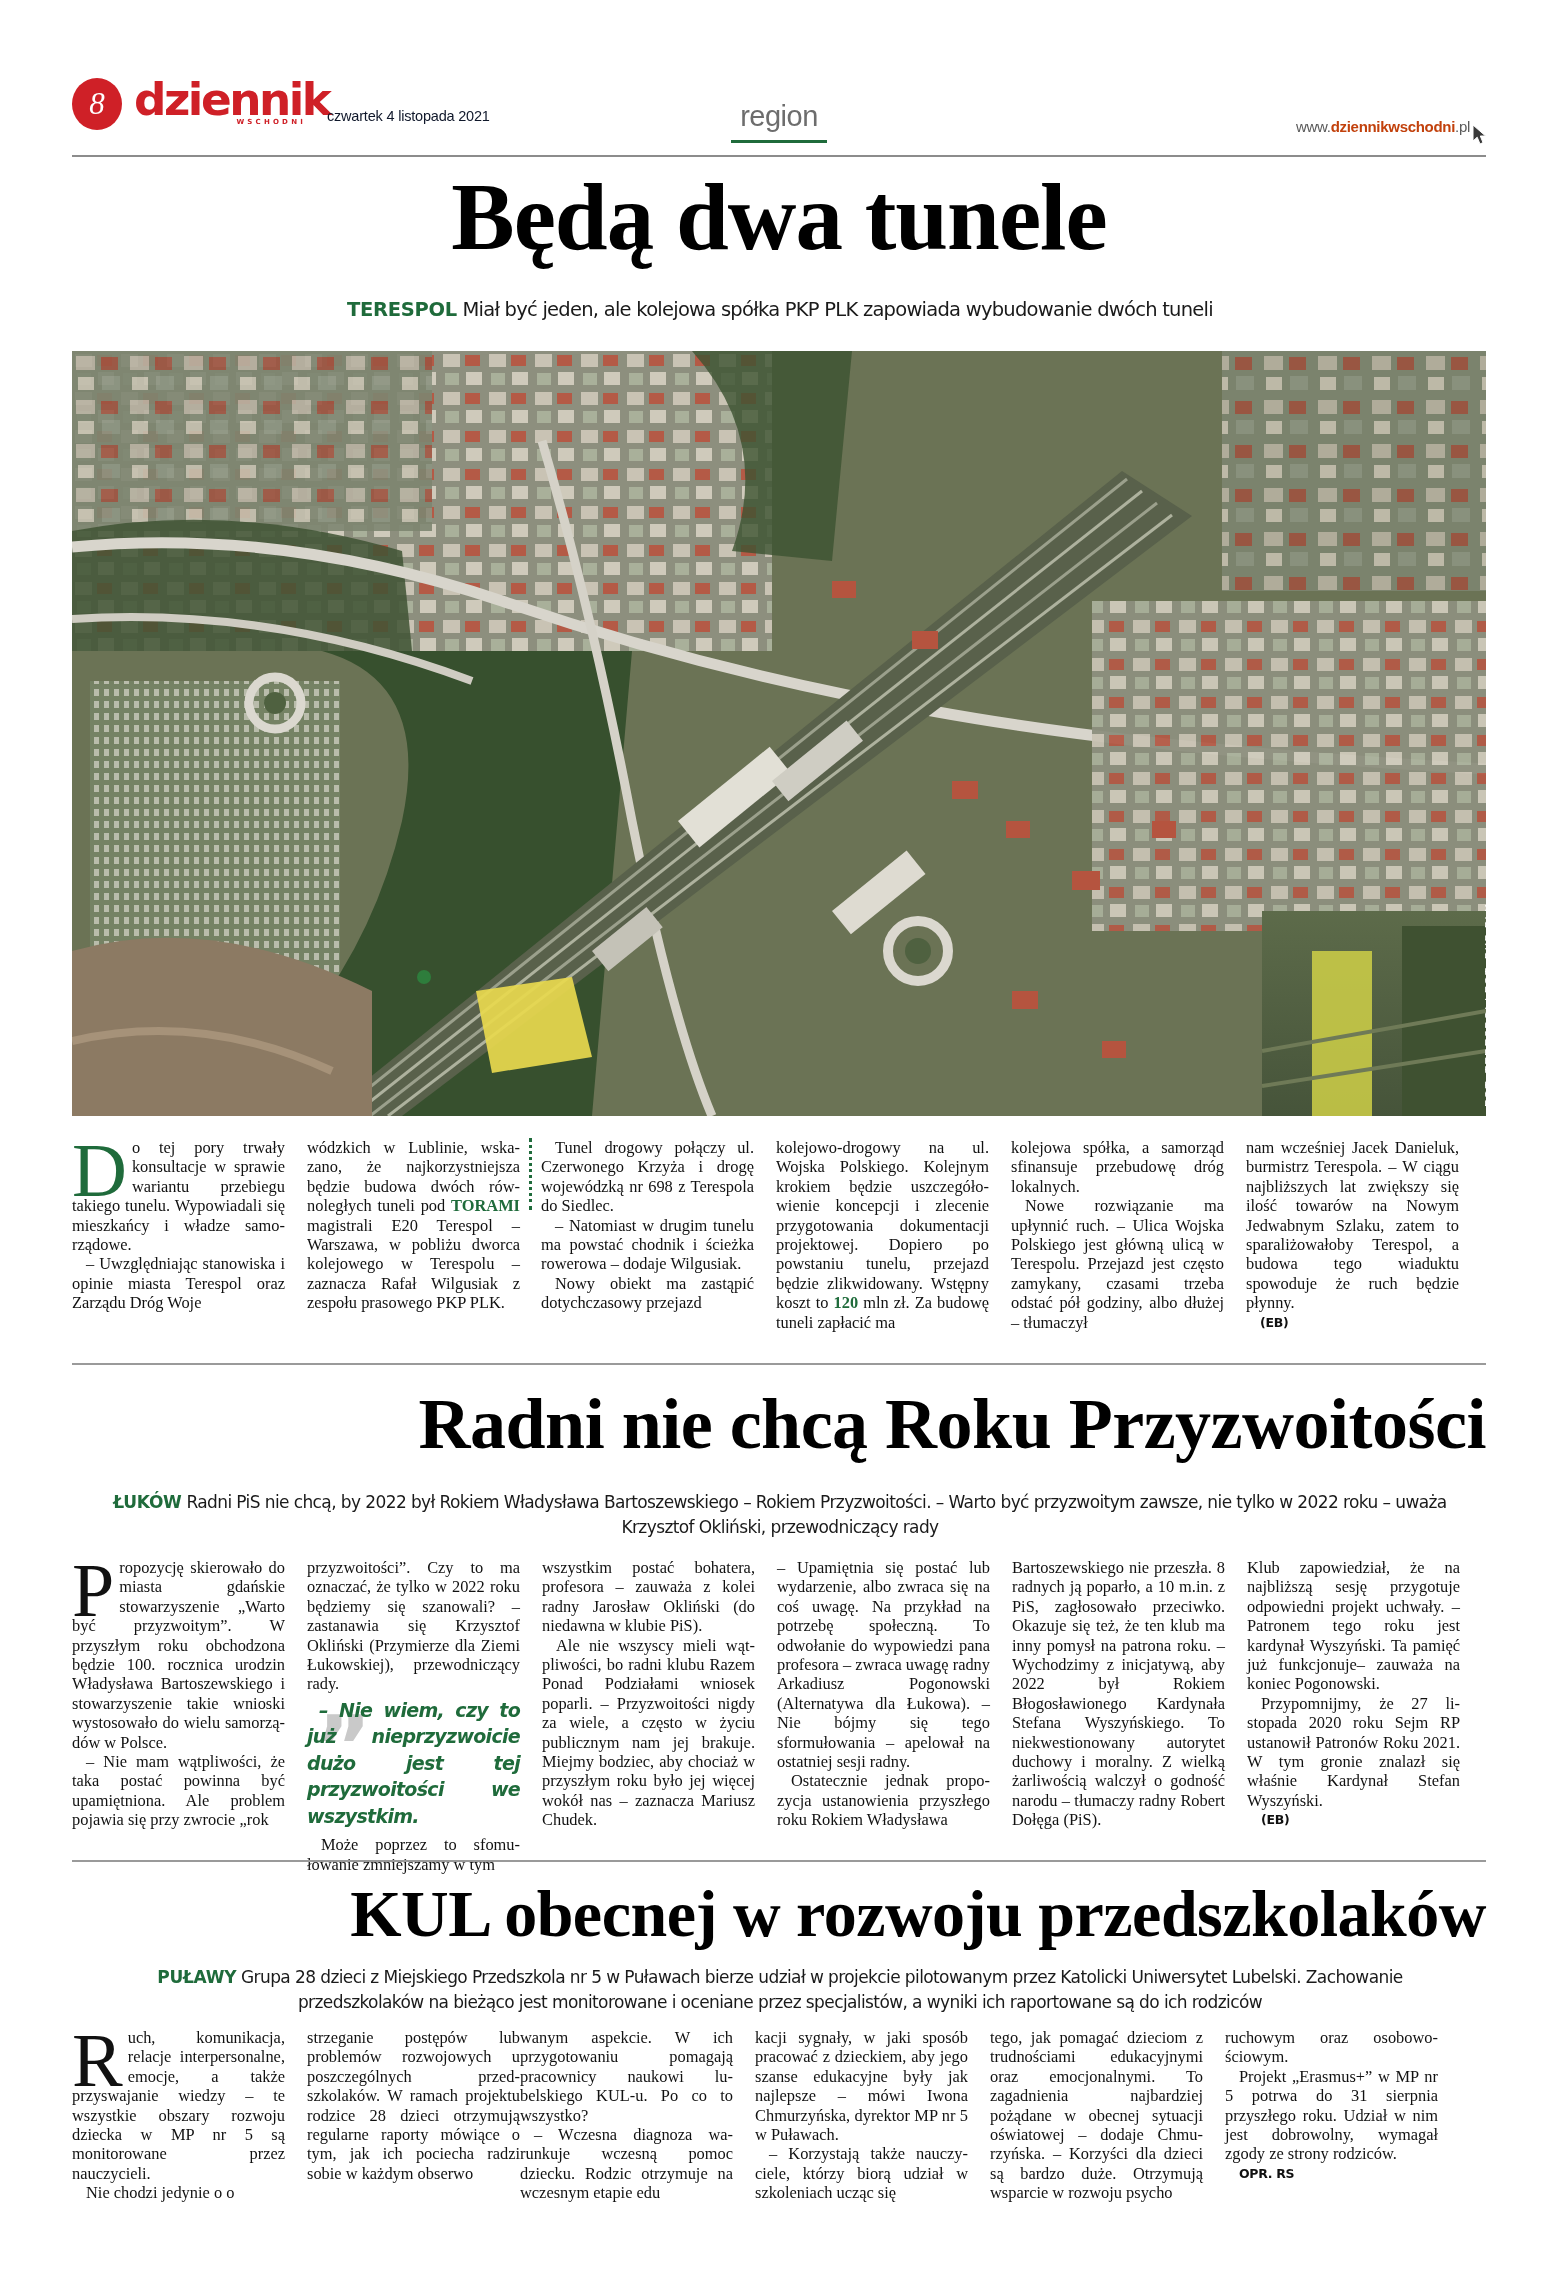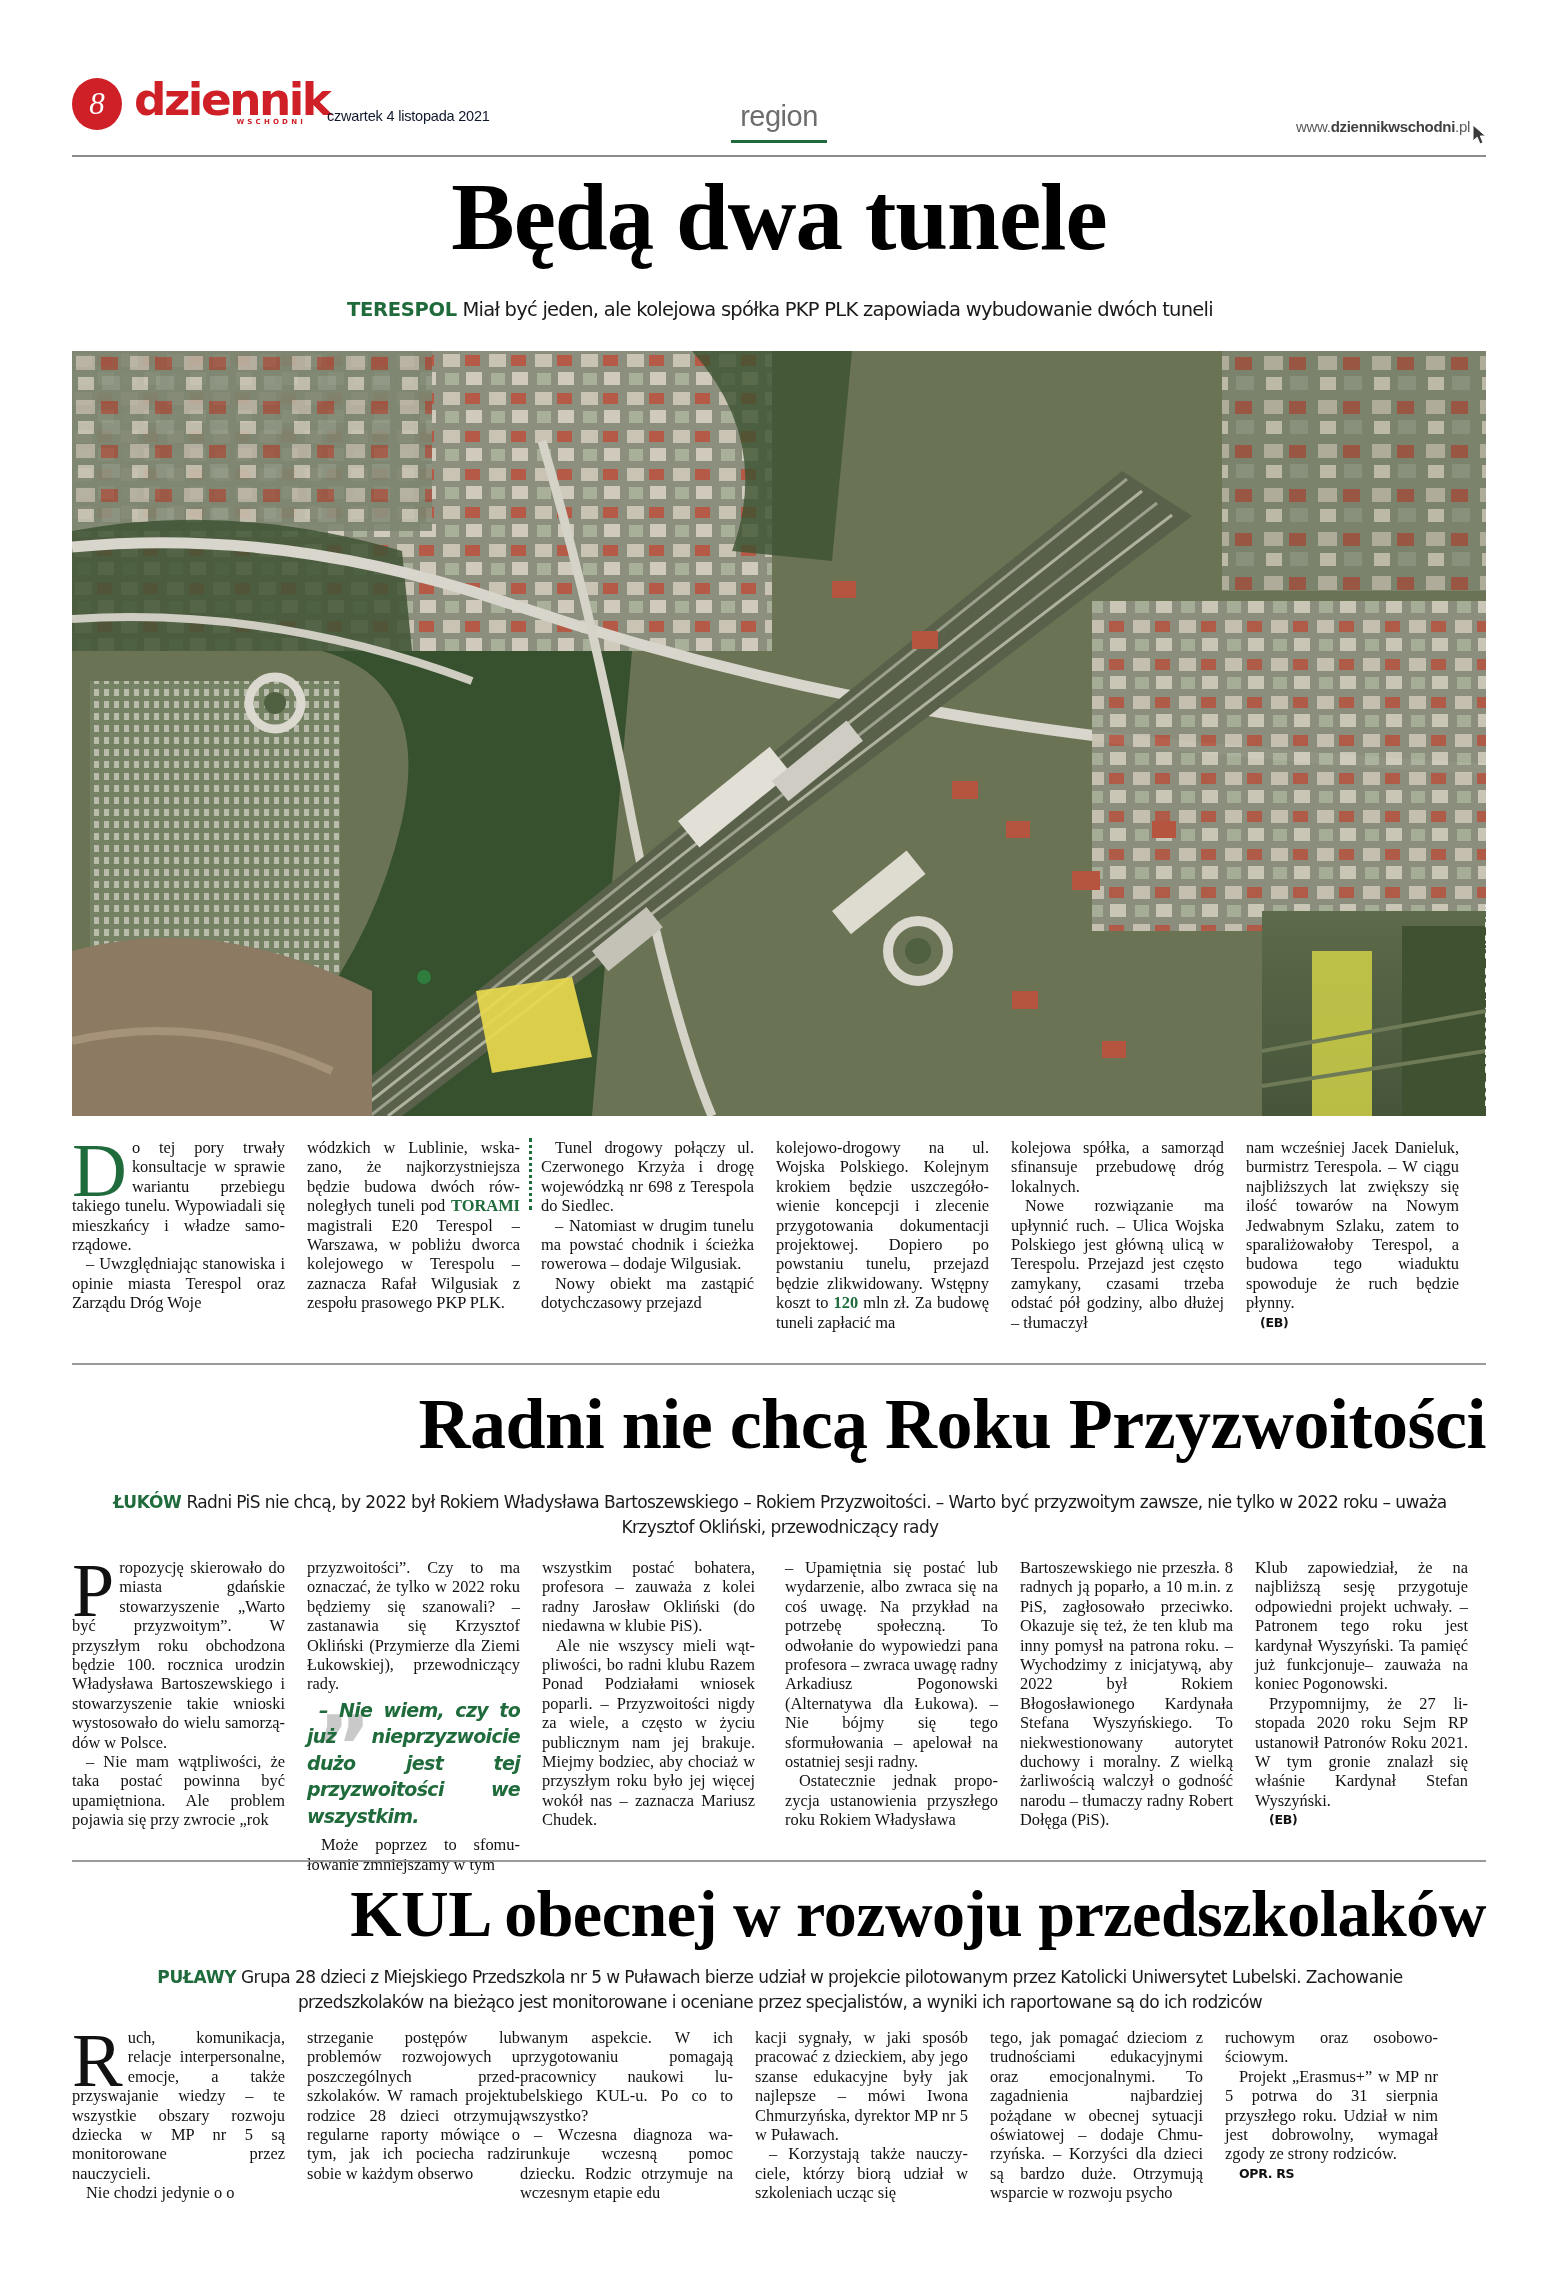--- a/index.html
+++ b/index.html
@@ -38,21 +38,21 @@
     letter-spacing:-0.5px;font-weight:300;
   }
   .section-underline{
     position:absolute;left:50%;transform:translateX(-50%);top:62px;
     width:96px;height:3px;background:#1f6b3b;
   }
   .site-url{
     position:absolute;right:16px;top:40px;font-family:"Liberation Sans",sans-serif;
     font-size:15px;color:#5a5a5a;letter-spacing:-0.3px;
   }
-  .site-url b{color:#404040;font-weight:bold;}
+  .site-url b{color:#c2410c;font-weight:bold;}
   .cursor-ico{position:absolute;right:-4px;top:46px;width:18px;height:22px;}
   .head-rule{position:absolute;left:72px;top:155px;width:1414px;height:1.6px;background:#8c8c8c;}
 
   
   .hl1{
     position:absolute;left:72px;top:165px;width:1414px;text-align:center;
     font-family:"Liberation Serif",serif;font-weight:bold;font-size:95px;
     letter-spacing:-1px;line-height:104px;color:#000;
   }
   .lead1{
@@ -296,21 +296,21 @@
       <div class="pullq">
         <span class="qmark">”</span>
         <span>– Nie wiem, czy to już nieprzyzwoicie dużo jest tej przyzwoitości we wszystkim.</span>
       </div>
       <p>Może poprzez to sfomu­łowanie zmniejszamy w tym</p>
     </div>
     <div class="col" style="width:213px;margin-left:22px;">
       <p class="noind">wszystkim postać bohatera, profesora – zauważa z kolei radny Jarosław Okliński (do niedawna w klubie PiS).</p>
       <p>Ale nie wszyscy mieli wąt­pliwości, bo radni klubu Razem Ponad Podziałami wniosek poparli. – Przyzwo­itości nigdy za wiele, a często w życiu publicznym nam jej brakuje. Miejmy bodziec, aby chociaż w przyszłym roku było jej więcej wokół nas – zaznacza Mariusz Chu­dek.</p>
     </div>
-    <div class="col" style="width:213px;margin-left:30px;">
+    <div class="col" style="width:213px;margin-left:22px;">
       <p class="noind">– Upamiętnia się postać lub wydarzenie, albo zwraca się na coś uwagę. Na przy­kład na potrzebę społeczną. To odwołanie do wypowie­dzi pana profesora – zwra­ca uwagę radny Arkadiusz Pogonowski (Alternatywa dla Łukowa). – Nie bójmy się tego sformułowania – apelował na ostatniej sesji radny.</p>
       <p>Ostatecznie jednak propo­zycja ustanowienia przyszłe­go roku Rokiem Władysława</p>
     </div>
     <div class="col" style="width:213px;margin-left:22px;">
       <p class="noind">Bartoszewskiego nie prze­szła. 8 radnych ją poparło, a 10 m.in. z PiS, zagłosowało przeciwko. Okazuje się też, że ten klub ma inny pomysł na patrona roku. – Wycho­dzimy z inicjatywą, aby 2022 był Rokiem Błogosławionego Kardynała Stefana Wyszyń­skiego. To niekwestionowa­ny autorytet duchowy i mo­ralny. Z wielką żarliwością walczył o godność narodu – tłumaczy radny Robert Do­łęga (PiS).</p>
     </div>
     <div class="col" style="width:213px;margin-left:22px;">
       <p class="noind">Klub zapowiedział, że na najbliższą sesję przygotuje odpowiedni projekt uchwa­ły. – Patronem tego roku jest kardynał Wyszyński. Ta pa­mięć już funkcjonuje– za­uważa na koniec Pogonow­ski.</p>
       <p>Przypomnijmy, że 27 li­stopada 2020 roku Sejm RP ustanowił Patronów Roku 2021. W tym gronie znalazł się właśnie Kardynał Stefan Wyszyński.</p>
       <p class="sig">(EB)</p>

